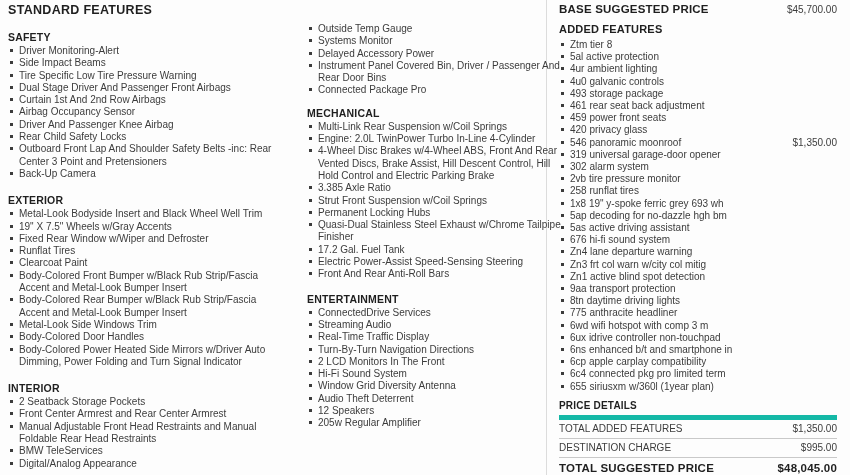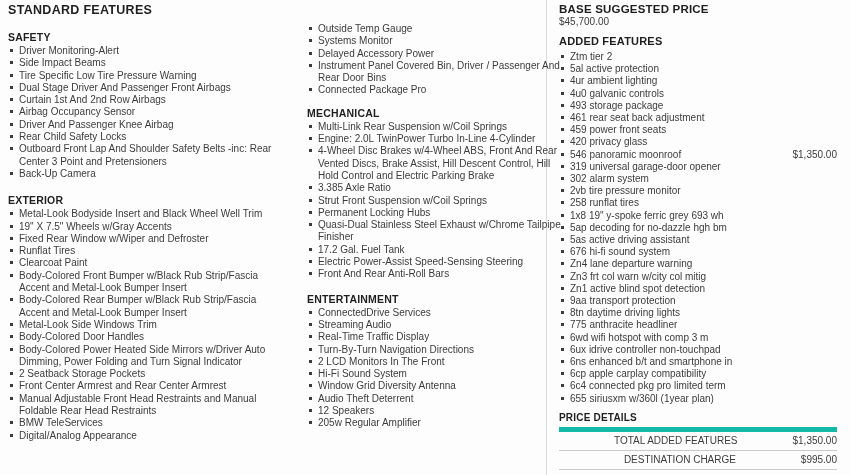--- a/index.html
+++ b/index.html
@@ -35,36 +35,36 @@
     font-size:10px;line-height:12.3px;
   }
   .bullet{
     flex:0 0 auto;width:3px;height:3px;background:#3c3c3c;
     margin:4px 6px 0 2px;
   }
   .item-label{flex:1 1 auto;}
   .item-price{flex:0 0 auto;margin-left:6px;white-space:nowrap;}
 
   
-  .base-row{display:flex;align-items:flex-start;flex-direction:column;}
+  .base-row{display:flex;align-items:flex-start;}
   .base-label{font-size:11.5px;font-weight:bold;color:#1f1f1f;letter-spacing:.2px;flex:1;}
   .base-value{font-size:10px;margin-top:1px;}
   .added-title{font-size:11px;font-weight:bold;color:#1f1f1f;letter-spacing:.2px;margin-top:8px;}
   .added-list{margin-top:4px;}
   .added-list .item{line-height:12.2px;}
 
   .price-details{margin-top:5px;}
   .pd-title{
     font-size:10px;font-weight:bold;color:#1f1f1f;letter-spacing:.2px;
     padding:2px 0 4px 0;border-bottom:5px solid #14b8a6;
   }
   .pd-row{
     display:flex;font-size:10px;padding:3.5px 0;border-bottom:1px solid #c9c9c9;
   }
-  .pd-row .pd-label{flex:1;text-align:center;}
+  .pd-row .pd-label{flex:1;}
   .pd-total{
     display:flex;font-size:11.5px;font-weight:bold;color:#1f1f1f;padding-top:4.5px;letter-spacing:.2px;
   }
   .pd-total .pd-label{flex:1;}
 </style>
 </head>
 <body>
 
 <div class="vdivider"></div>
 
@@ -157,20 +157,21 @@
           <span class="item-label">Body-Colored Door Handles</span>
         </div>
         <div class="item">
           <span class="bullet"></span>
           <span class="item-label">Body-Colored Power Heated Side Mirrors w/Driver Auto Dimming, Power Folding and Turn Signal Indicator</span>
         </div>
       </div>
   </div>
 
   <div>
+    <div class="sec-header mt-sec1">INTERIOR</div>
     <div class="feature-list">
         <div class="item">
           <span class="bullet"></span>
           <span class="item-label">2 Seatback Storage Pockets</span>
         </div>
         <div class="item">
           <span class="bullet"></span>
           <span class="item-label">Front Center Armrest and Rear Center Armrest</span>
         </div>
         <div class="item">
@@ -309,21 +310,21 @@
 <div class="col col3">
   <div class="base-row">
     <span class="base-label">BASE SUGGESTED PRICE</span>
     <span class="base-value">$45,700.00</span>
   </div>
 
   <div class="added-title">ADDED FEATURES</div>
   <div class="feature-list added-list">
       <div class="item">
         <span class="bullet"></span>
-        <span class="item-label">Ztm tier 2</span>
+        <span class="item-label">Ztm tier 8</span>
       </div>
       <div class="item">
         <span class="bullet"></span>
         <span class="item-label">5al active protection</span>
       </div>
       <div class="item">
         <span class="bullet"></span>
         <span class="item-label">4ur ambient lighting</span>
       </div>
       <div class="item">

